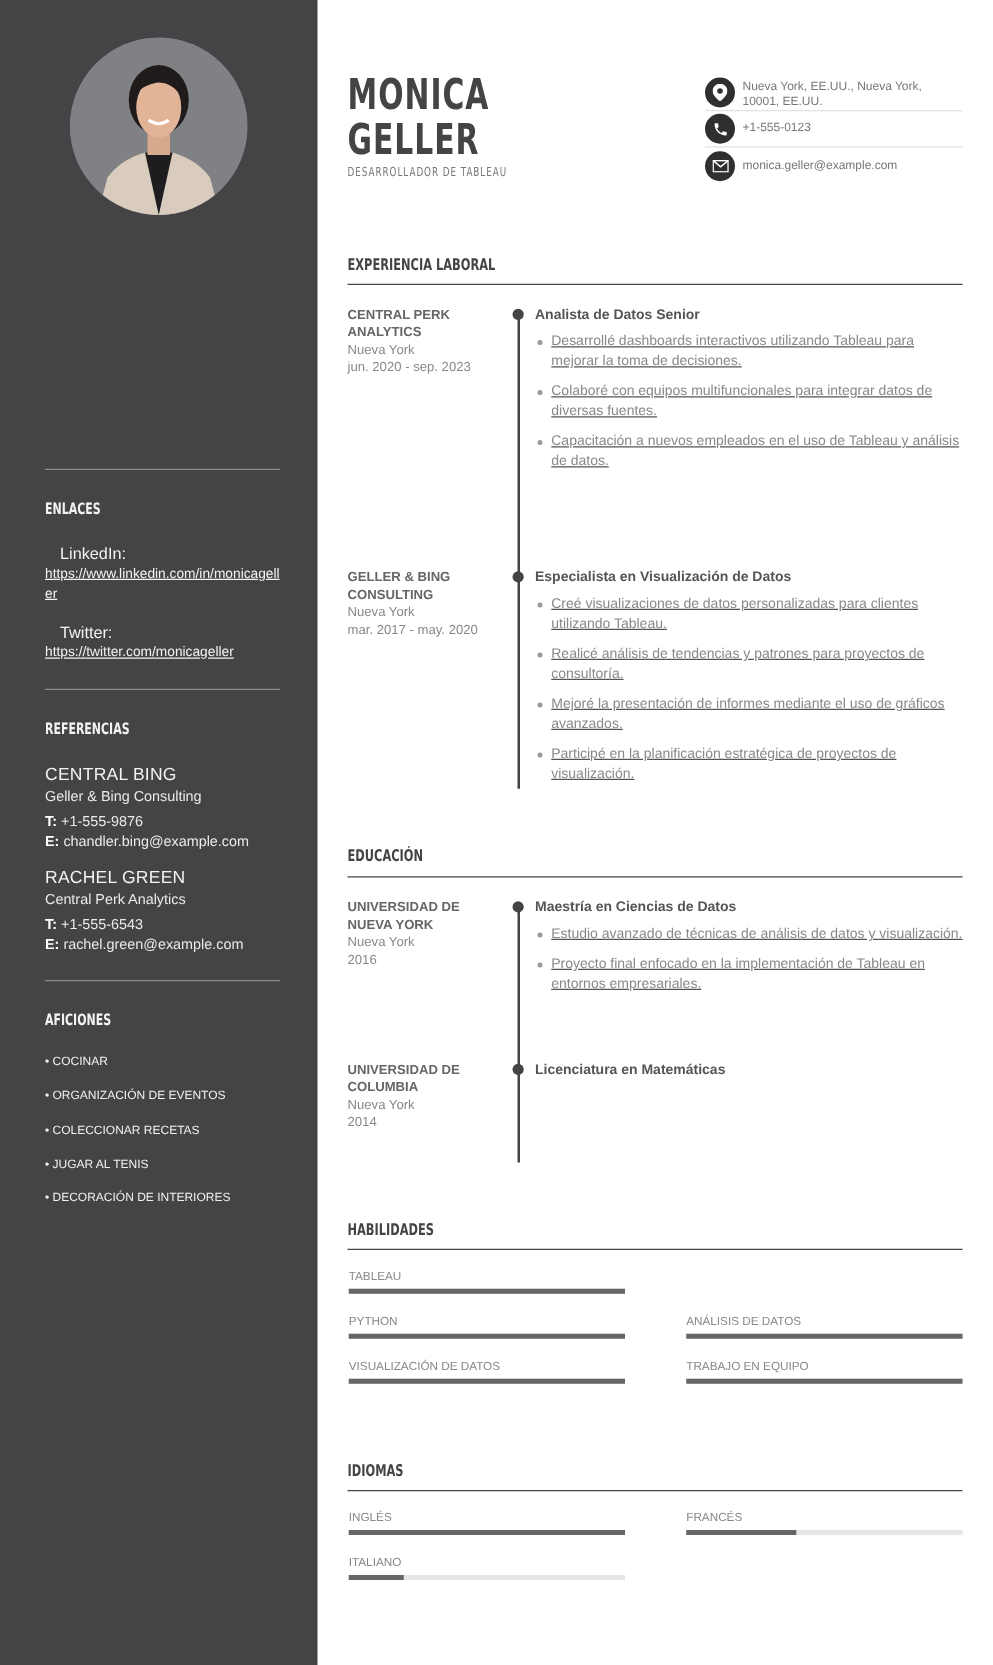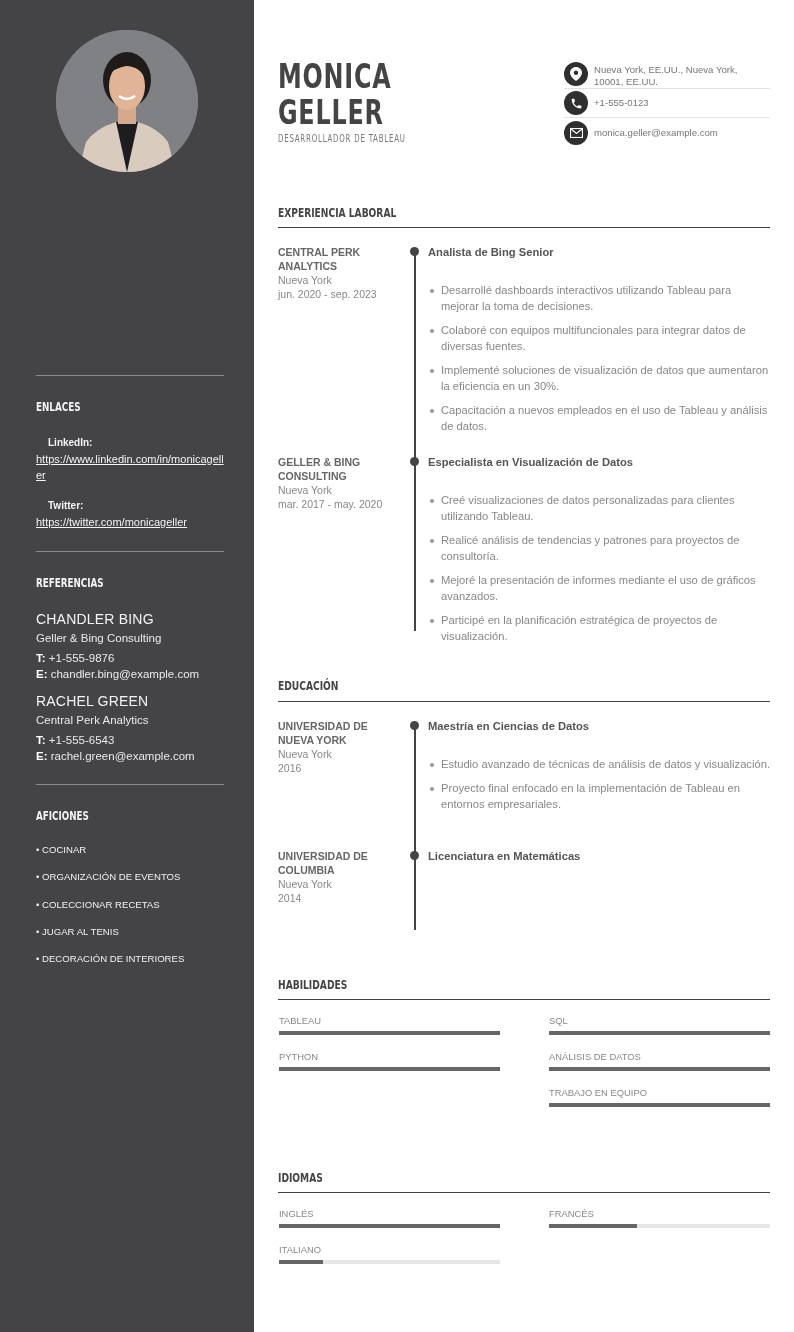--- a/index.html
+++ b/index.html
@@ -10,21 +10,21 @@
   .main { position: absolute; left: 278px; top: 0; width: 492px; height: 1332px; }
 
   .photo { position: absolute; left: 56px; top: 30px; width: 142px; height: 142px; border-radius: 50%; overflow: hidden; background: #7b7d80; }
   .photo svg { width: 142px; height: 142px; display: block; }
 
   .side-section { position: absolute; left: 36px; width: 188px; }
   .side-heading { font-family: "DejaVu Sans Condensed", "Liberation Sans Narrow", "Liberation Sans", sans-serif; font-weight: bold; font-size: 12.5px; letter-spacing: 0; text-transform: uppercase; color: #f3f3f3; transform: scaleX(0.78); transform-origin: left center; white-space: nowrap; }
   .side-divider { position: absolute; left: 36px; width: 188px; height: 1px; background: #8a8a8c; }
   .about-text { font-size: 11.6px; line-height: 17.5px; color: #eeeeee; margin-top: 22px; }
 
-  .link-label { font-size: 10px; font-weight: bold; color: #f3f3f3; line-height: 16px; padding-left: 12px; }
+  .link-label { font-size: 13px; font-weight: normal; color: #f3f3f3; line-height: 16px; padding-left: 12px; }
   .link-url { font-size: 11px; color: #f3f3f3; text-decoration: underline; line-height: 16px; word-break: break-all; display: block; }
 
   .ref-name { font-size: 14px; color: #f3f3f3; line-height: 18px; letter-spacing: 0.2px; }
   .ref-company { font-size: 11.5px; color: #eaeaea; line-height: 16px; margin-top: 2px; }
   .ref-line { font-size: 11.5px; color: #eaeaea; line-height: 16px; }
   .ref-line b { color: #fff; }
 
   .hobby { font-size: 9.6px; color: #f1f1f1; text-transform: uppercase; line-height: 12px; position: absolute; left: 0; white-space: nowrap; }
 
   .name { position: absolute; left: 0; top: 58px; font-family: "DejaVu Sans Condensed", "Liberation Sans Narrow", "Liberation Sans", sans-serif; font-weight: bold; font-size: 34px; line-height: 36px; color: #444446; letter-spacing: 1px; transform: scaleX(0.78); transform-origin: left top; white-space: nowrap; }
@@ -40,21 +40,21 @@
   .section-title span { display: inline-block; transform: scaleX(0.78); transform-origin: left center; white-space: nowrap; }
   .section-rule { position: absolute; left: 0; width: 492px; height: 1px; background: #444446; }
 
   .entry-left { position: absolute; left: 0; width: 118px; font-size: 10.5px; line-height: 14px; }
   .entry-org { font-weight: bold; color: #666; text-transform: uppercase; }
   .entry-meta { color: #888; }
   .timeline-line { position: absolute; left: 136px; width: 1.5px; background: #444446; }
   .timeline-dot { position: absolute; left: 132px; width: 9px; height: 9px; border-radius: 50%; background: #444446; }
   .entry-right { position: absolute; left: 150px; width: 342px; }
   .entry-role { font-size: 11.2px; font-weight: bold; color: #555; line-height: 14px; }
-  .bullets { list-style: none; margin-top: 23px; }
+  .bullets { list-style: none; margin-top: 6px; text-decoration: underline; }
   .bullets li { position: relative; padding-left: 13px; font-size: 11.2px; color: #888; line-height: 16px; margin-bottom: 8px; }
   .bullets li::before { content: ""; position: absolute; left: 2px; top: 7px; width: 4px; height: 4px; border-radius: 50%; background: #999; }
 
   .bar-item { position: absolute; width: 221px; }
   .bar-label { font-size: 9.4px; color: #888; text-transform: uppercase; line-height: 12px; }
   .bar-track { margin-top: 4px; height: 4px; background: #e6e6e6; position: relative; }
   .bar-fill { position: absolute; left: 0; top: 0; height: 4px; background: #666666; }
 </style>
 </head>
 <body>
@@ -84,21 +84,21 @@
     <div style="margin-top:15px;">
       <div class="link-label">Twitter:</div>
       <a class="link-url">https://twitter.com/monicageller</a>
     </div>
   </div>
   <div class="side-divider" style="top:551px;"></div>
 
   <div class="side-section" style="top:575px;">
     <div class="side-heading">Referencias</div>
     <div style="margin-top:20px;">
-      <div class="ref-name">CHANDLER BING</div>
+      <div class="ref-name">CENTRAL BING</div>
       <div class="ref-company">Geller &amp; Bing Consulting</div>
       <div class="ref-line" style="margin-top:4px;"><b>T:</b> <span>+1-555-9876</span></div>
       <div class="ref-line"><b>E:</b> <span>chandler.bing@example.com</span></div>
     </div>
     <div style="margin-top:10px;">
       <div class="ref-name">RACHEL GREEN</div>
       <div class="ref-company">Central Perk Analytics</div>
       <div class="ref-line" style="margin-top:4px;"><b>T:</b> <span>+1-555-6543</span></div>
       <div class="ref-line"><b>E:</b> <span>rachel.green@example.com</span></div>
     </div>
@@ -160,25 +160,24 @@
   <div class="timeline-line" style="top:251px; height:380px;"></div>
 
   <div class="entry-left" style="top:245px;">
     <div class="entry-org">CENTRAL PERK</div>
     <div class="entry-org">ANALYTICS</div>
     <div class="entry-meta">Nueva York</div>
     <div class="entry-meta">jun. 2020 - sep. 2023</div>
   </div>
   <div class="timeline-dot" style="top:247px;"></div>
   <div class="entry-right" style="top:245px;">
-    <div class="entry-role">Analista de Bing Senior</div>
+    <div class="entry-role">Analista de Datos Senior</div>
     <ul class="bullets">
       <li>Desarrollé dashboards interactivos utilizando Tableau para mejorar la toma de decisiones.</li>
       <li>Colaboré con equipos multifuncionales para integrar datos de diversas fuentes.</li>
-      <li>Implementé soluciones de visualización de datos que aumentaron la eficiencia en un 30%.</li>
       <li>Capacitación a nuevos empleados en el uso de Tableau y análisis de datos.</li>
     </ul>
   </div>
 
   <div class="entry-left" style="top:455px;">
     <div class="entry-org">GELLER &amp; BING</div>
     <div class="entry-org">CONSULTING</div>
     <div class="entry-meta">Nueva York</div>
     <div class="entry-meta">mar. 2017 - may. 2020</div>
   </div>
@@ -226,38 +225,38 @@
 
   <div class="section-title" style="top:977px;"><span>Habilidades</span></div>
   <div class="section-rule" style="top:999px;"></div>
 
   <div class="bar-item" style="left:1px; top:1015px;">
     <div class="bar-label">TABLEAU</div>
     <div class="bar-track">
         <div class="bar-fill" style="width:100%;"></div>
       </div>
   </div>
-  <div class="bar-item" style="left:271px; top:1015px;">
-    <div class="bar-label">SQL</div>
-    <div class="bar-track">
-        <div class="bar-fill" style="width:100%;"></div>
-      </div>
-  </div>
   <div class="bar-item" style="left:1px; top:1051px;">
     <div class="bar-label">PYTHON</div>
     <div class="bar-track">
         <div class="bar-fill" style="width:100%;"></div>
       </div>
   </div>
   <div class="bar-item" style="left:271px; top:1051px;">
     <div class="bar-label">ANÁLISIS DE DATOS</div>
     <div class="bar-track">
         <div class="bar-fill" style="width:100%;"></div>
       </div>
   </div>
+  <div class="bar-item" style="left:1px; top:1087px;">
+    <div class="bar-label">VISUALIZACIÓN DE DATOS</div>
+    <div class="bar-track">
+        <div class="bar-fill" style="width:100%;"></div>
+      </div>
+  </div>
   <div class="bar-item" style="left:271px; top:1087px;">
     <div class="bar-label">TRABAJO EN EQUIPO</div>
     <div class="bar-track">
         <div class="bar-fill" style="width:100%;"></div>
       </div>
   </div>
 
   <div class="section-title" style="top:1170px;"><span>Idiomas</span></div>
   <div class="section-rule" style="top:1192px;"></div>
 

